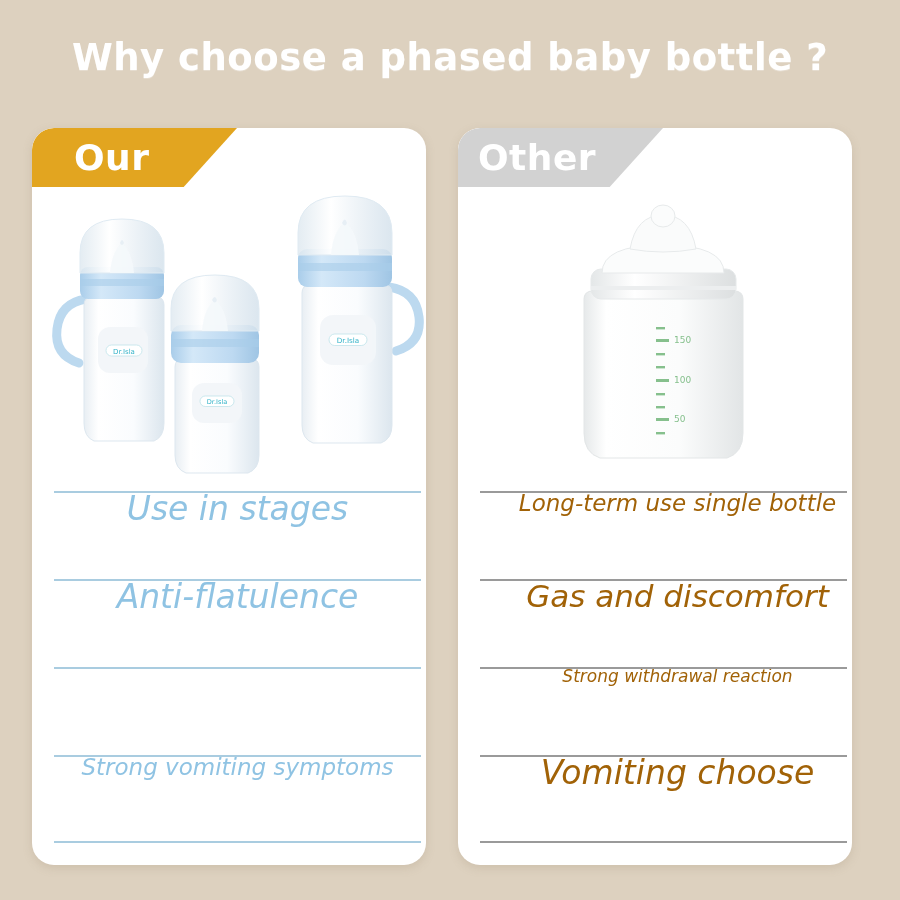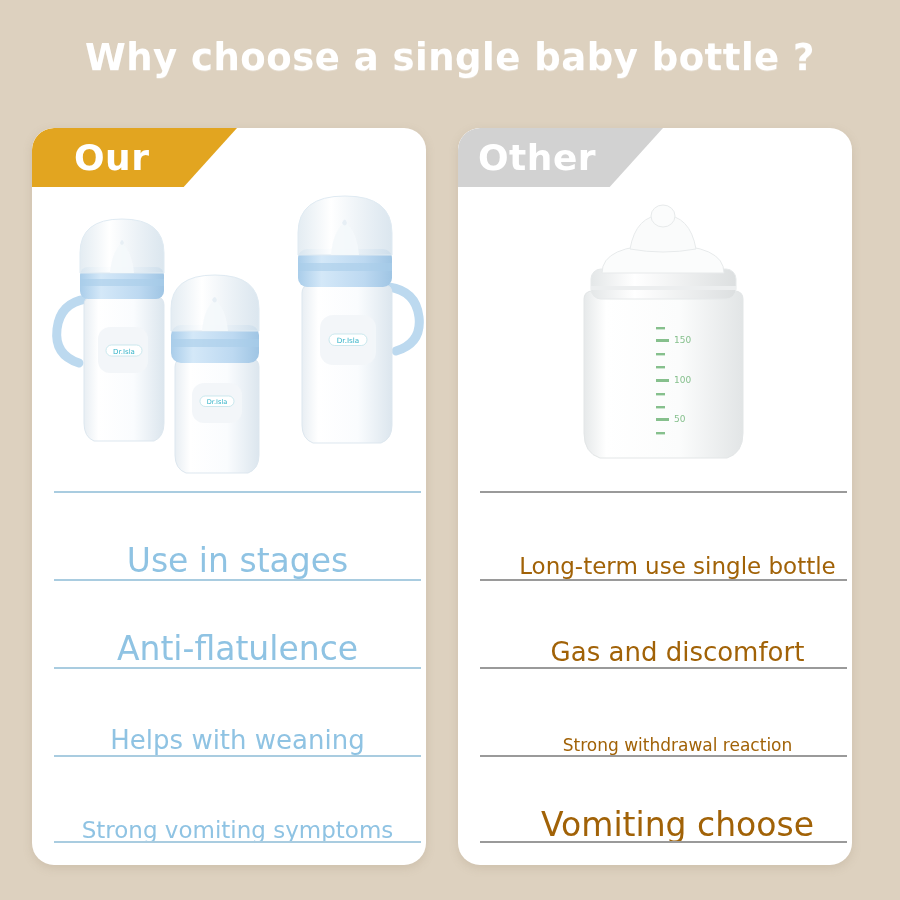--- a/index.html
+++ b/index.html
@@ -95,23 +95,24 @@
   .feature-list {
     position: absolute;
     left: 22px;
     top: 363px;
     width: 367px;
   }
   .feature-row {
     position: relative;
     height: 88px;
     display: flex;
-    align-items: flex-end;
+    align-items: flex-start;
     justify-content: center;
     text-align: center;
+    font-style: italic;
   }
   .divider {
     position: absolute;
     left: 0;
     right: 0;
     top: 0;
     height: 2px;
   }
   .divider-end {
     position: absolute;
@@ -126,28 +127,28 @@
 
   .feature-text {
     line-height: 1.1;
     padding: 0 4px;
     white-space: nowrap;
   }
   .card.left  .feature-text { color: #8fc3e3; }
   .card.right .feature-text { color: #a16207; margin-left: 28px; }
 
   .size-xl { font-size: 33px; }
-  .size-lg { font-size: 26px; }
+  .size-lg { font-size: 31px; }
   .size-md { font-size: 17px; }
   .size-sm { font-size: 23px; }
 </style>
 </head>
 <body>
 
-<div class="page-title">Why choose a single baby bottle ?</div>
+<div class="page-title">Why choose a phased baby bottle ?</div>
 
 <div class="cards">
 
   <div class="card left">
 
     <div class="tab-banner our">
       <span class="tab-label">Our</span>
     </div>
 
     <div class="product-area">
@@ -224,21 +225,20 @@
       <div class="feature-row">
         <div class="divider"></div>
         <span class="feature-text size-xl">Use in stages</span>
       </div>
       <div class="feature-row">
         <div class="divider"></div>
         <span class="feature-text size-xl">Anti-flatulence</span>
       </div>
       <div class="feature-row">
         <div class="divider"></div>
-        <span class="feature-text size-lg">Helps with weaning</span>
       </div>
       <div class="feature-row">
         <div class="divider"></div>
         <span class="feature-text size-sm">Strong vomiting symptoms</span>
         <div class="divider-end" style="bottom:0"></div>
       </div>
     </div>
   </div>
 
   <div class="card right">

